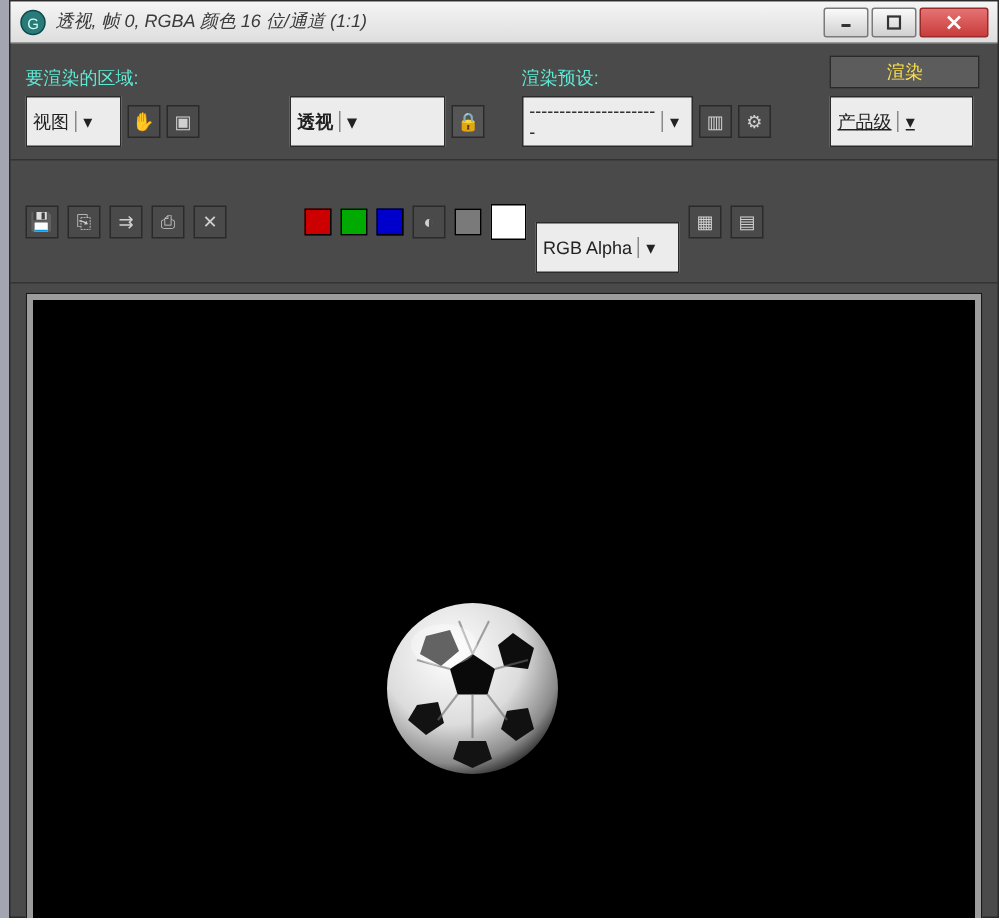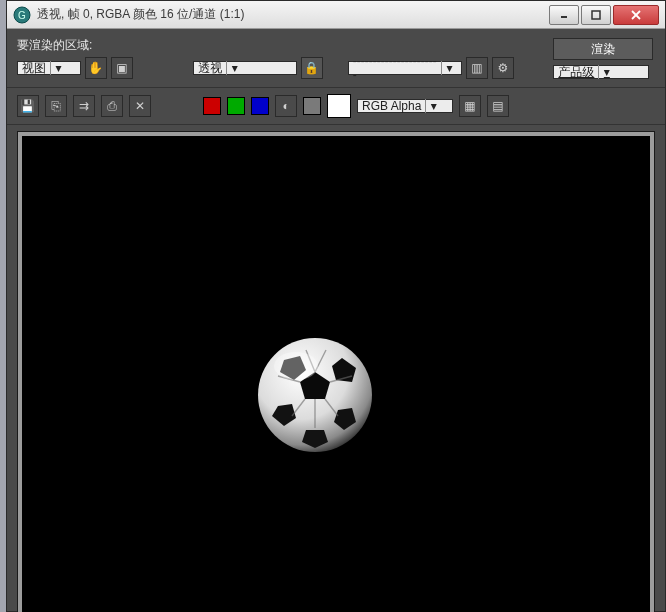--- a/index.html
+++ b/index.html
@@ -2,41 +2,41 @@
 <html><head>
 <meta charset="utf-8">
 <style>
 * { margin: 0; padding: 0; box-sizing: border-box; }
 body { width: 666px; height: 612px; background: #a3a6b0; font-family: "Microsoft YaHei", Arial, sans-serif; font-size: 12px; overflow: hidden; }
 
 .window { position: absolute; left: 6px; top: 0; width: 660px; height: 612px; background: #4a4a4a; border: 1px solid #2a2a2a; }
 
 .titlebar { height: 28px; background: linear-gradient(#f5f5f5, #dedede); display: flex; align-items: center; padding: 0 6px; border-bottom: 1px solid #9a9a9a; }
 .titlebar .app-icon { width: 18px; height: 18px; margin-right: 6px; }
-.titlebar .title { flex: 1; color: #3a3a3a; font-size: 12px; }
+.titlebar .title { flex: 1; color: #3a3a3a; font-size: 12px; font-style: italic; }
 .titlebar .win-btns { display: flex; }
 .win-btn { width: 30px; height: 20px; margin-left: 2px; border: 1px solid #7a7a7a; display: flex; align-items: center; justify-content: center; border-radius: 2px; }
 .win-min { background: linear-gradient(#fafafa,#d0d0d0); }
 .win-max { background: linear-gradient(#fafafa,#d0d0d0); }
 .win-close { width: 46px; background: linear-gradient(#e57373,#c93c3c); border-color: #9a2a2a; color: #fff; }
 
 .ctrl-row { display: flex; align-items: flex-end; padding: 8px 10px 2px 10px; gap: 10px; }
 .ctrl-group { display: flex; flex-direction: column; gap: 3px; }
-.ctrl-label { color: #e5e5e5; font-size: 12px; }
+.ctrl-label { color: #5eead4; font-size: 12px; }
 .ctrl-line { display: flex; align-items: center; gap: 4px; }
 
-.dropdown { background: #ececec; border: 1px solid #2a2a2a; height: 14px; display: flex; align-items: center; padding: 0 4px; color: #222; position: relative; }
+.dropdown { background: #ececec; border: 1px solid #2a2a2a; height: 34px; display: flex; align-items: center; padding: 0 4px; color: #222; position: relative; }
 .dropdown .dd-arrow { width: 16px; text-align: center; color: #222; border-left: 1px solid #888; margin-left: 4px; }
 .dd-view { width: 64px; }
-.dd-viewport { width: 104px; }
+.dd-viewport { width: 104px; font-weight: bold; }
 .dd-preset { width: 114px; }
 .dd-prod { width: 96px; text-decoration: underline; }
-.dd-channel { width: 96px; }
-
-.big-btn { width: 100px; height: 22px; background: #5c5c5c; border: 1px solid #2a2a2a; color: #ffffff; display: flex; align-items: center; justify-content: center; }
+.dd-channel { width: 96px; margin-top: 35px; }
+
+.big-btn { width: 100px; height: 22px; background: #5c5c5c; border: 1px solid #2a2a2a; color: #fde047; display: flex; align-items: center; justify-content: center; }
 
 .icon-btn { width: 22px; height: 22px; background: #4a4a4a; border: 1px solid #2a2a2a; display: flex; align-items: center; justify-content: center; color: #d0d0d0; }
 .icon-btn.lock { background: #555; }
 
 .toolbar2 { display: flex; align-items: center; padding: 6px 10px; gap: 6px; border-top: 1px solid #333; border-bottom: 1px solid #333; margin-top: 6px; }
 .toolbar2 .sep { width: 12px; }
 
 .color-swatch { width: 18px; height: 18px; border: 1px solid #000; }
 .swatch-red { background: #c00; }
 .swatch-green { background: #0a0; }
@@ -107,20 +107,21 @@
           <span>透视</span>
           <span class="dd-arrow">▾</span>
         </div>
         <div class="icon-btn lock">
             <span>🔒</span>
           </div>
       </div>
     </div>
 
     <div class="ctrl-group" style="width:200px">
+      <div class="ctrl-label">渲染预设:</div>
       <div class="ctrl-line">
         <div class="dropdown dd-preset">
           <span>----------------------</span>
           <span class="dd-arrow">▾</span>
         </div>
         <div class="icon-btn">
             <span>▥</span>
           </div>
         <div class="icon-btn">
             <span>⚙</span>

